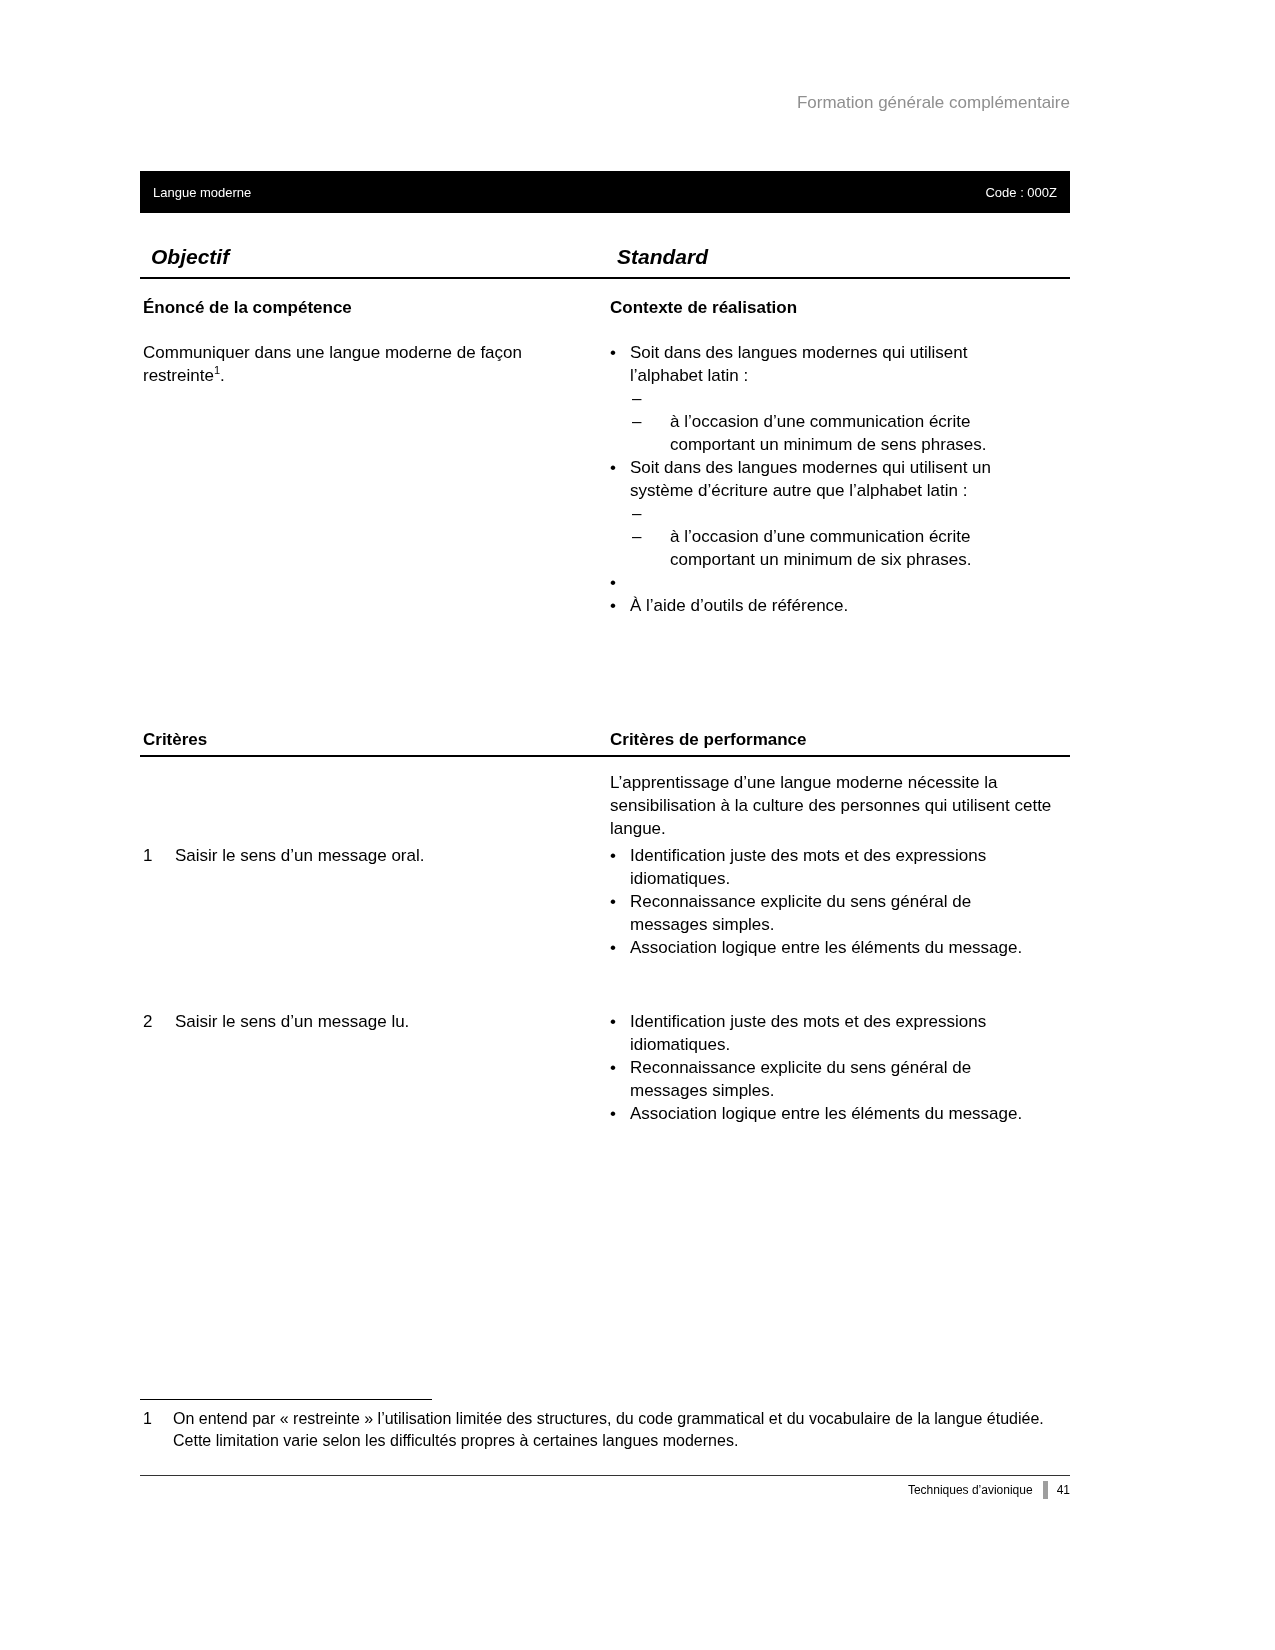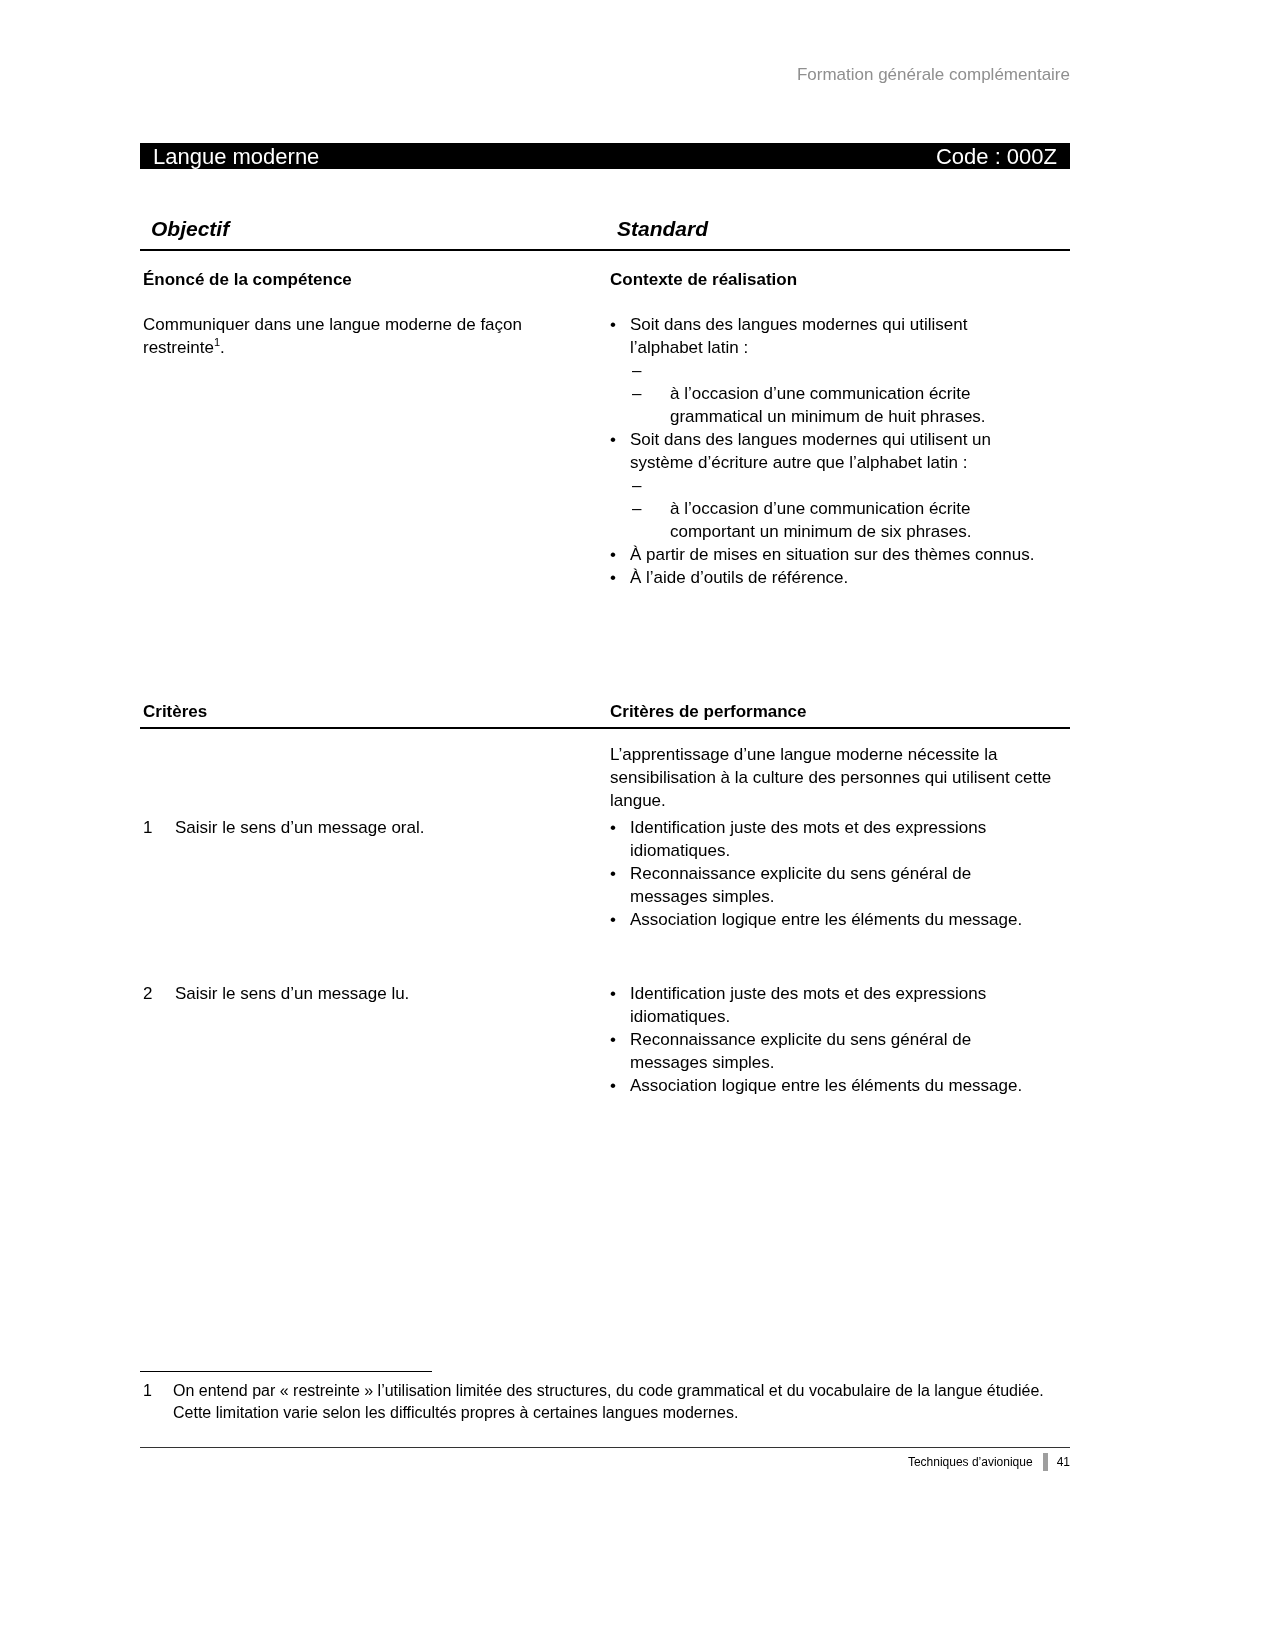--- a/index.html
+++ b/index.html
@@ -3,31 +3,31 @@
 <meta charset="utf-8">
 <style>
   * { margin:0; padding:0; box-sizing:border-box; }
   html,body { background:#ffffff; }
   body {
     width:1275px; height:1650px; position:relative;
     font-family:"Liberation Sans", sans-serif;
     color:#000; font-size:17px; line-height:23px;
     -webkit-font-smoothing:antialiased;
   }
-  .page { position:absolute; inset:0; overflow:hidden; }
+  .page { position:absolute; inset:0; overflow:hidden;margin-top:28px; }
 
   .running-header {
     position:absolute; top:63px; left:140px; width:930px;
     text-align:right; color:#8f8f8f; font-size:17px;
   }
 
   .title-bar {
-    position:absolute; top:143px; left:140px; width:930px; height:26px;
+    position:absolute; top:143px; left:140px; width:930px; height:42px;
     background:#000; color:#fff; display:flex; align-items:center;
-    justify-content:space-between; padding:0 13px; font-size:22px;
+    justify-content:space-between; padding:0 13px; font-size:13px;
   }
 
   .col-head {
     position:absolute; top:216px; font-size:21px; line-height:26px;
     font-weight:bold; font-style:italic;
   }
   .ch-objectif { left:151px; }
   .ch-standard { left:617px; }
 
   .rule { position:absolute; background:#000; }
@@ -101,36 +101,35 @@
   <div class="context-list">
     <div class="bullet">
       <span class="bm">•</span>
       <span class="bt">Soit dans des langues modernes qui utilisent l’alphabet latin :</span>
     </div>
     <div class="sub">
       <span class="sm">–</span>
     </div>
     <div class="sub">
       <span class="sm">–</span>
-      <span class="st">à l’occasion d’une communication écrite grammatical un minimum de huit phrases.</span>
+      <span class="st">à l’occasion d’une communication écrite comportant un minimum de sens phrases.</span>
     </div>
     <div class="bullet">
       <span class="bm">•</span>
       <span class="bt">Soit dans des langues modernes qui utilisent un système d’écriture autre que l’alphabet latin :</span>
     </div>
     <div class="sub">
       <span class="sm">–</span>
     </div>
     <div class="sub">
       <span class="sm">–</span>
       <span class="st">à l’occasion d’une communication écrite comportant un minimum de six phrases.</span>
     </div>
     <div class="bullet">
       <span class="bm">•</span>
-      <span class="bt">À partir de mises en situation sur des thèmes connus.</span>
     </div>
     <div class="bullet">
       <span class="bm">•</span>
       <span class="bt">À l’aide d’outils de référence.</span>
     </div>
   </div>
 
   <div class="sec-heading h-elements">Critères</div>
   <div class="sec-heading h-criteres">Critères de performance</div>
   <div class="rule rule-2"></div>

